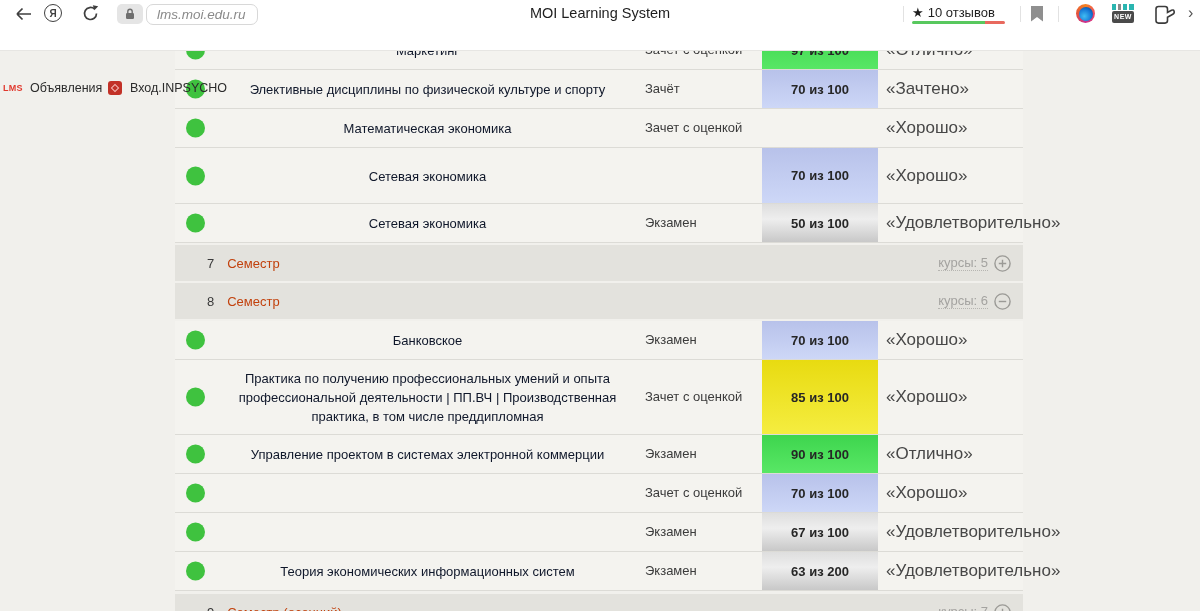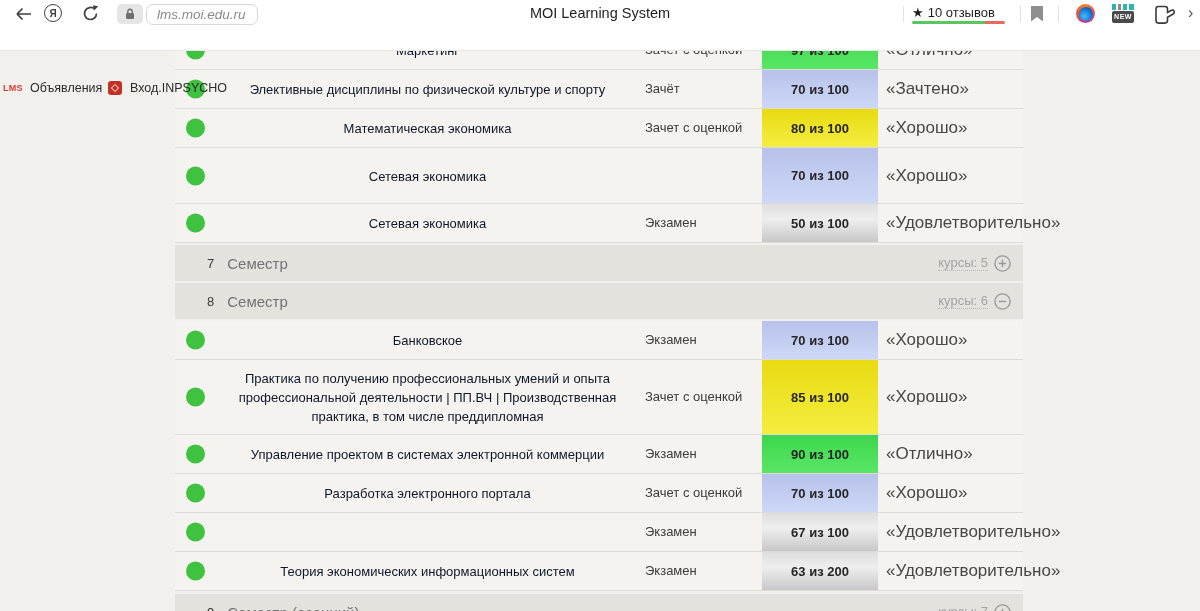--- a/index.html
+++ b/index.html
@@ -89,21 +89,21 @@
     font-size:13px; font-weight:bold; color:#262626; }
   .cell-green    { background:linear-gradient(180deg,#3ed54e 0%,#58e765 100%); }
   .cell-lavender { background:linear-gradient(180deg,#b8c2ea 0%,#cdd7f7 100%); }
   .cell-yellow   { background:linear-gradient(180deg,#e8db11 0%,#f5ed40 100%); }
   .cell-gray     { background:linear-gradient(180deg,#dedede 0%,#eeeeee 40%,#c8c8c8 100%); }
   .grade { position:absolute; left:711px; top:50%; transform:translateY(-50%);
     font-size:17px; color:#474747; }
   .row.semester { height:36px; margin:2px 0; background:#e3e2dd;
     display:flex; align-items:center; padding:0 12px 0 32px; cursor:pointer; }
   .sem-num { font-size:13px; color:#3a3a3a; margin-right:13px; }
-  .sem-label { font-size:15px; color:#737373; }
+  .sem-label { font-size:13px; color:#c2410c; }
   .sem-right { margin-left:auto; display:flex; align-items:center; gap:6px; }
   .courses-link { font-size:13px; color:#a4a3a0; border-bottom:1px dotted #b6b5b1;
     cursor:pointer; }
   .toggle { cursor:pointer; display:block; }
 </style>
 </head>
 <body>
 
 <div class="toolbar">
   <svg class="tb-abs nav-btn" style="top:5px;left:14px" width="19" height="18" viewBox="0 0 19 18">
@@ -193,21 +193,20 @@
     <a class="course-name">Элективные дисциплины по физической культуре и спорту</a>
     <div class="exam">Зачёт</div>
     <div class="score cell-lavender">70 из 100</div>
     <div class="grade">«Зачтено»</div>
   </div>
 
   <div class="row course" style="height:39px">
     <span class="dot" style="background:#3fc23f"></span>
     <a class="course-name">Математическая экономика</a>
     <div class="exam">Зачет с оценкой</div>
-    <div class="score cell-yellow">80 из 100</div>
     <div class="grade">«Хорошо»</div>
   </div>
 
   <div class="row course" style="height:56px">
     <span class="dot" style="background:#3fc23f"></span>
     <a class="course-name">Сетевая экономика</a>
     <div class="score cell-lavender">70 из 100</div>
     <div class="grade">«Хорошо»</div>
   </div>
 
@@ -262,21 +261,20 @@
   <div class="row course" style="height:39px">
     <span class="dot" style="background:#3fc23f"></span>
     <a class="course-name">Управление проектом в системах электронной коммерции</a>
     <div class="exam">Экзамен</div>
     <div class="score cell-green">90 из 100</div>
     <div class="grade">«Отлично»</div>
   </div>
 
   <div class="row course" style="height:39px">
     <span class="dot" style="background:#3fc23f"></span>
-    <a class="course-name">Разработка электронного портала</a>
     <div class="exam">Зачет с оценкой</div>
     <div class="score cell-lavender">70 из 100</div>
     <div class="grade">«Хорошо»</div>
   </div>
 
   <div class="row course" style="height:39px">
     <span class="dot" style="background:#3fc23f"></span>
     <div class="exam">Экзамен</div>
     <div class="score cell-gray">67 из 100</div>
     <div class="grade">«Удовлетворительно»</div>

